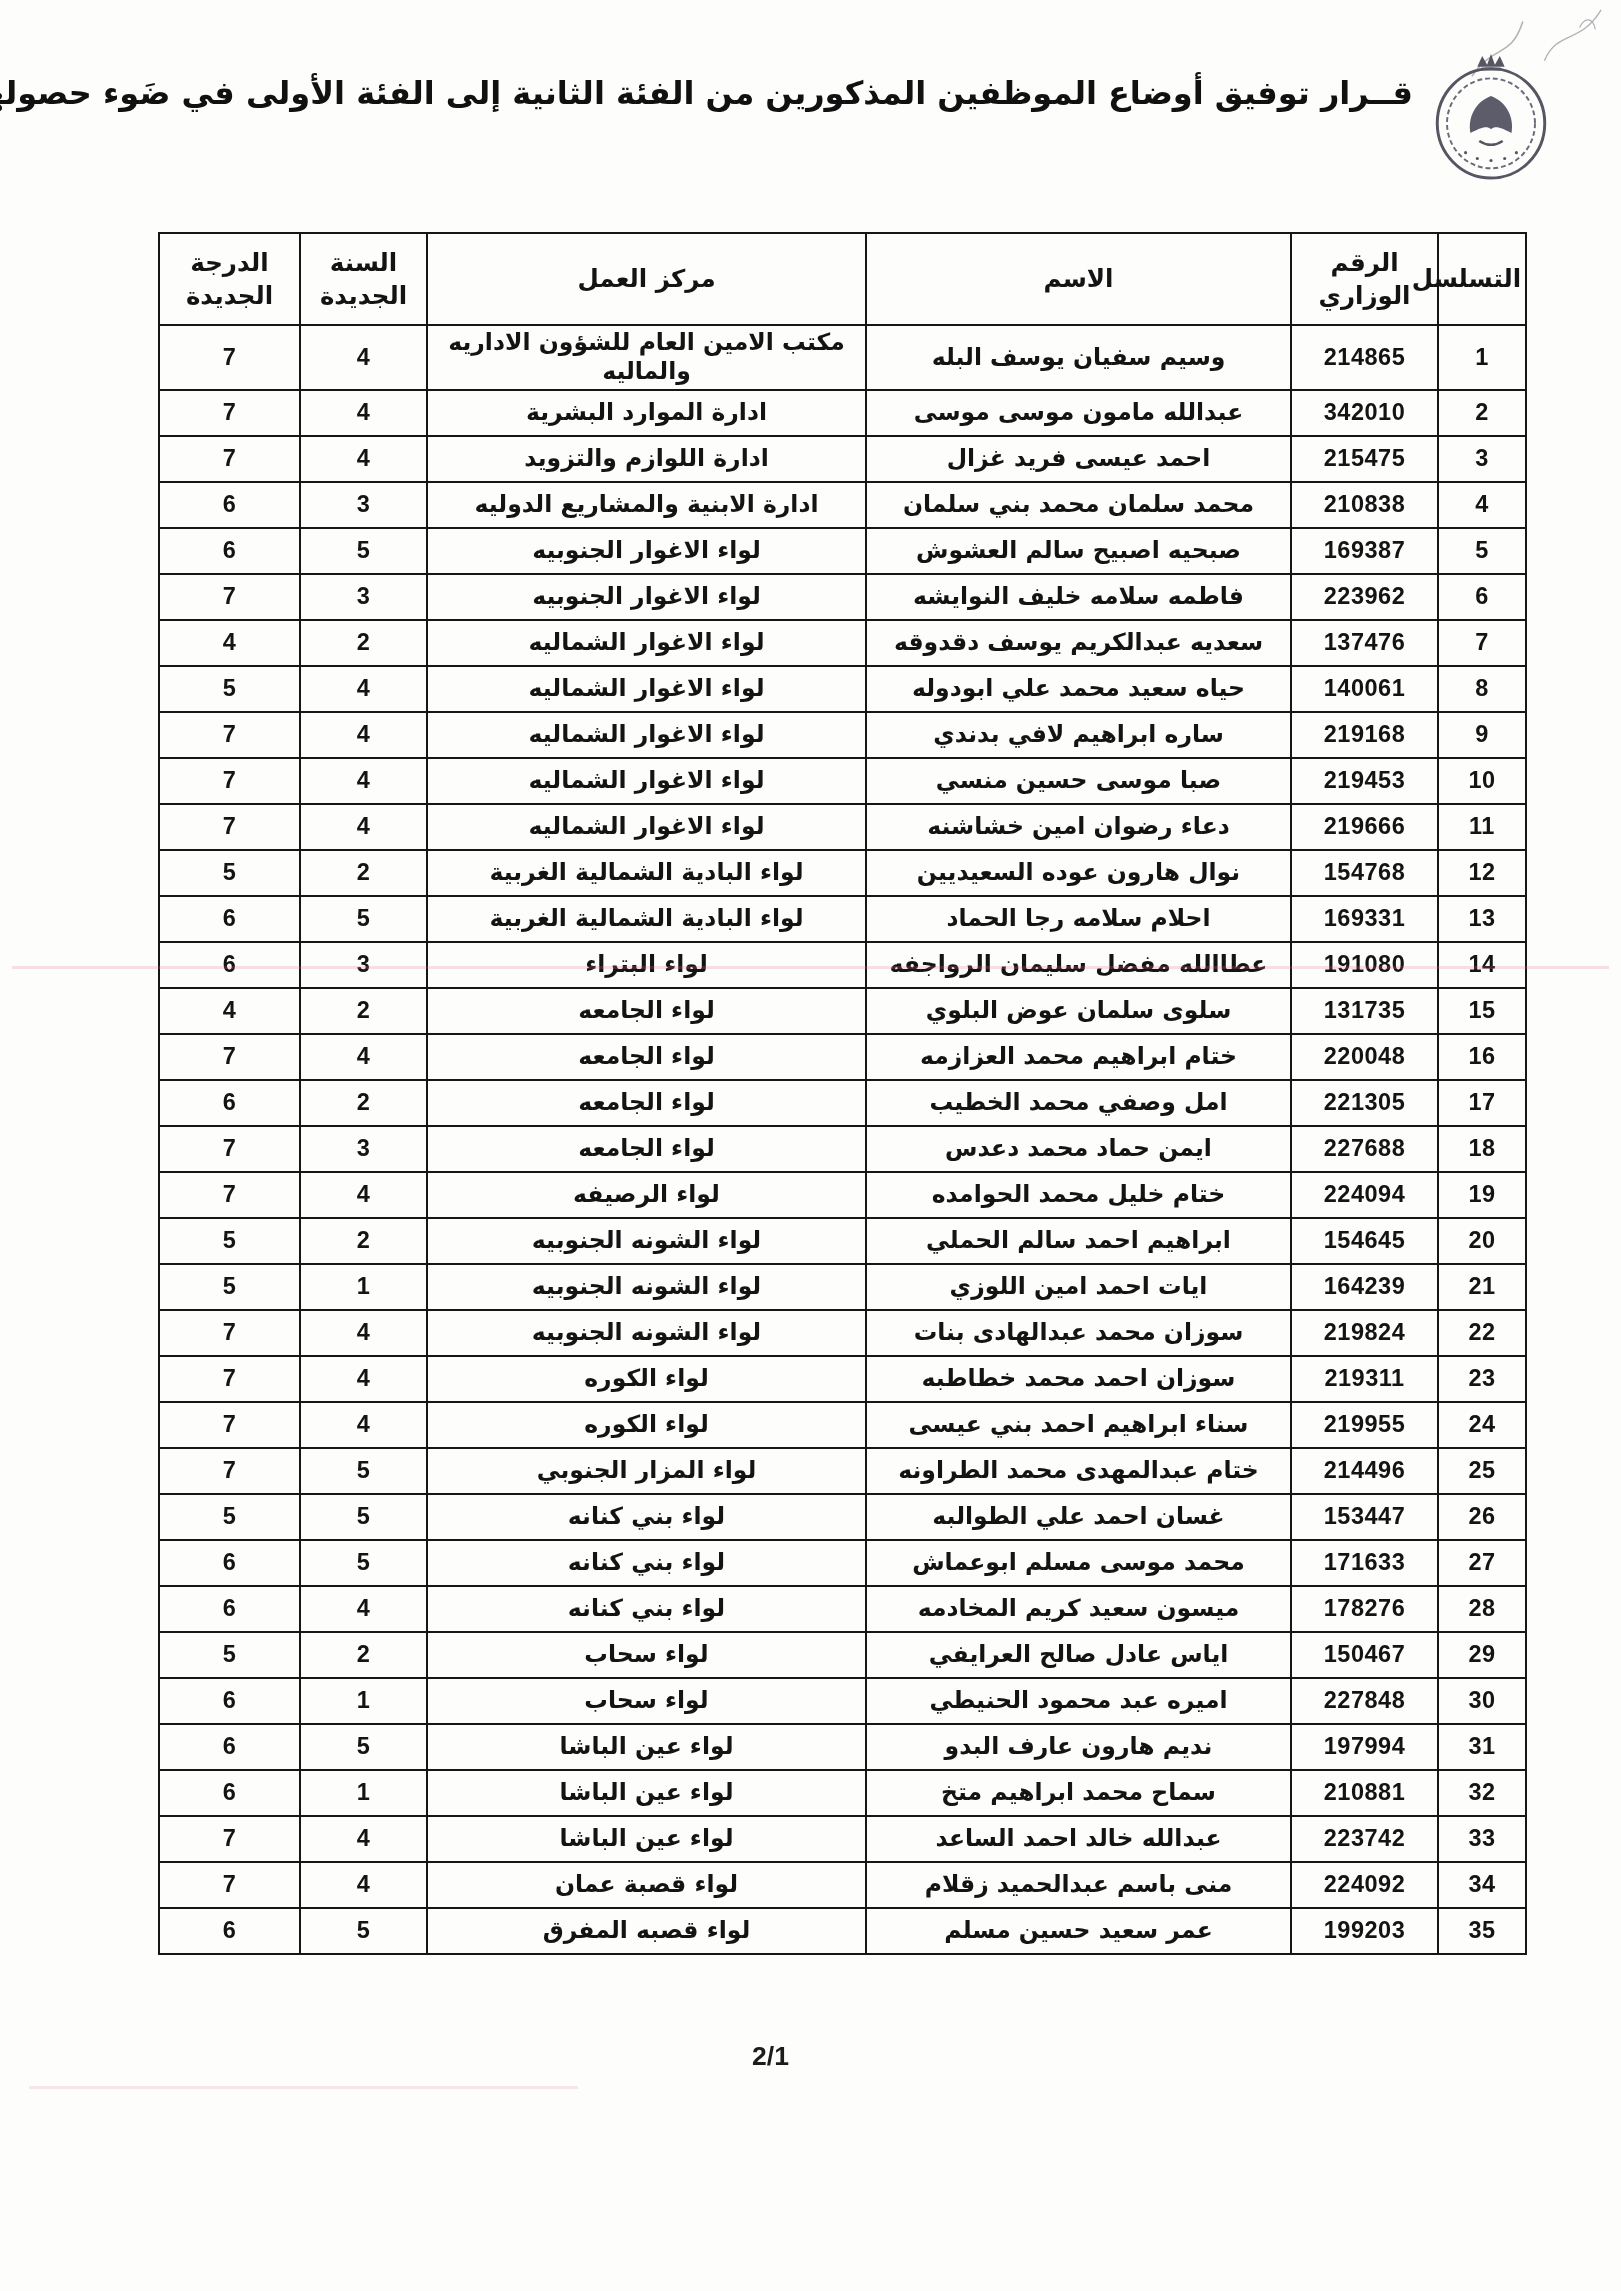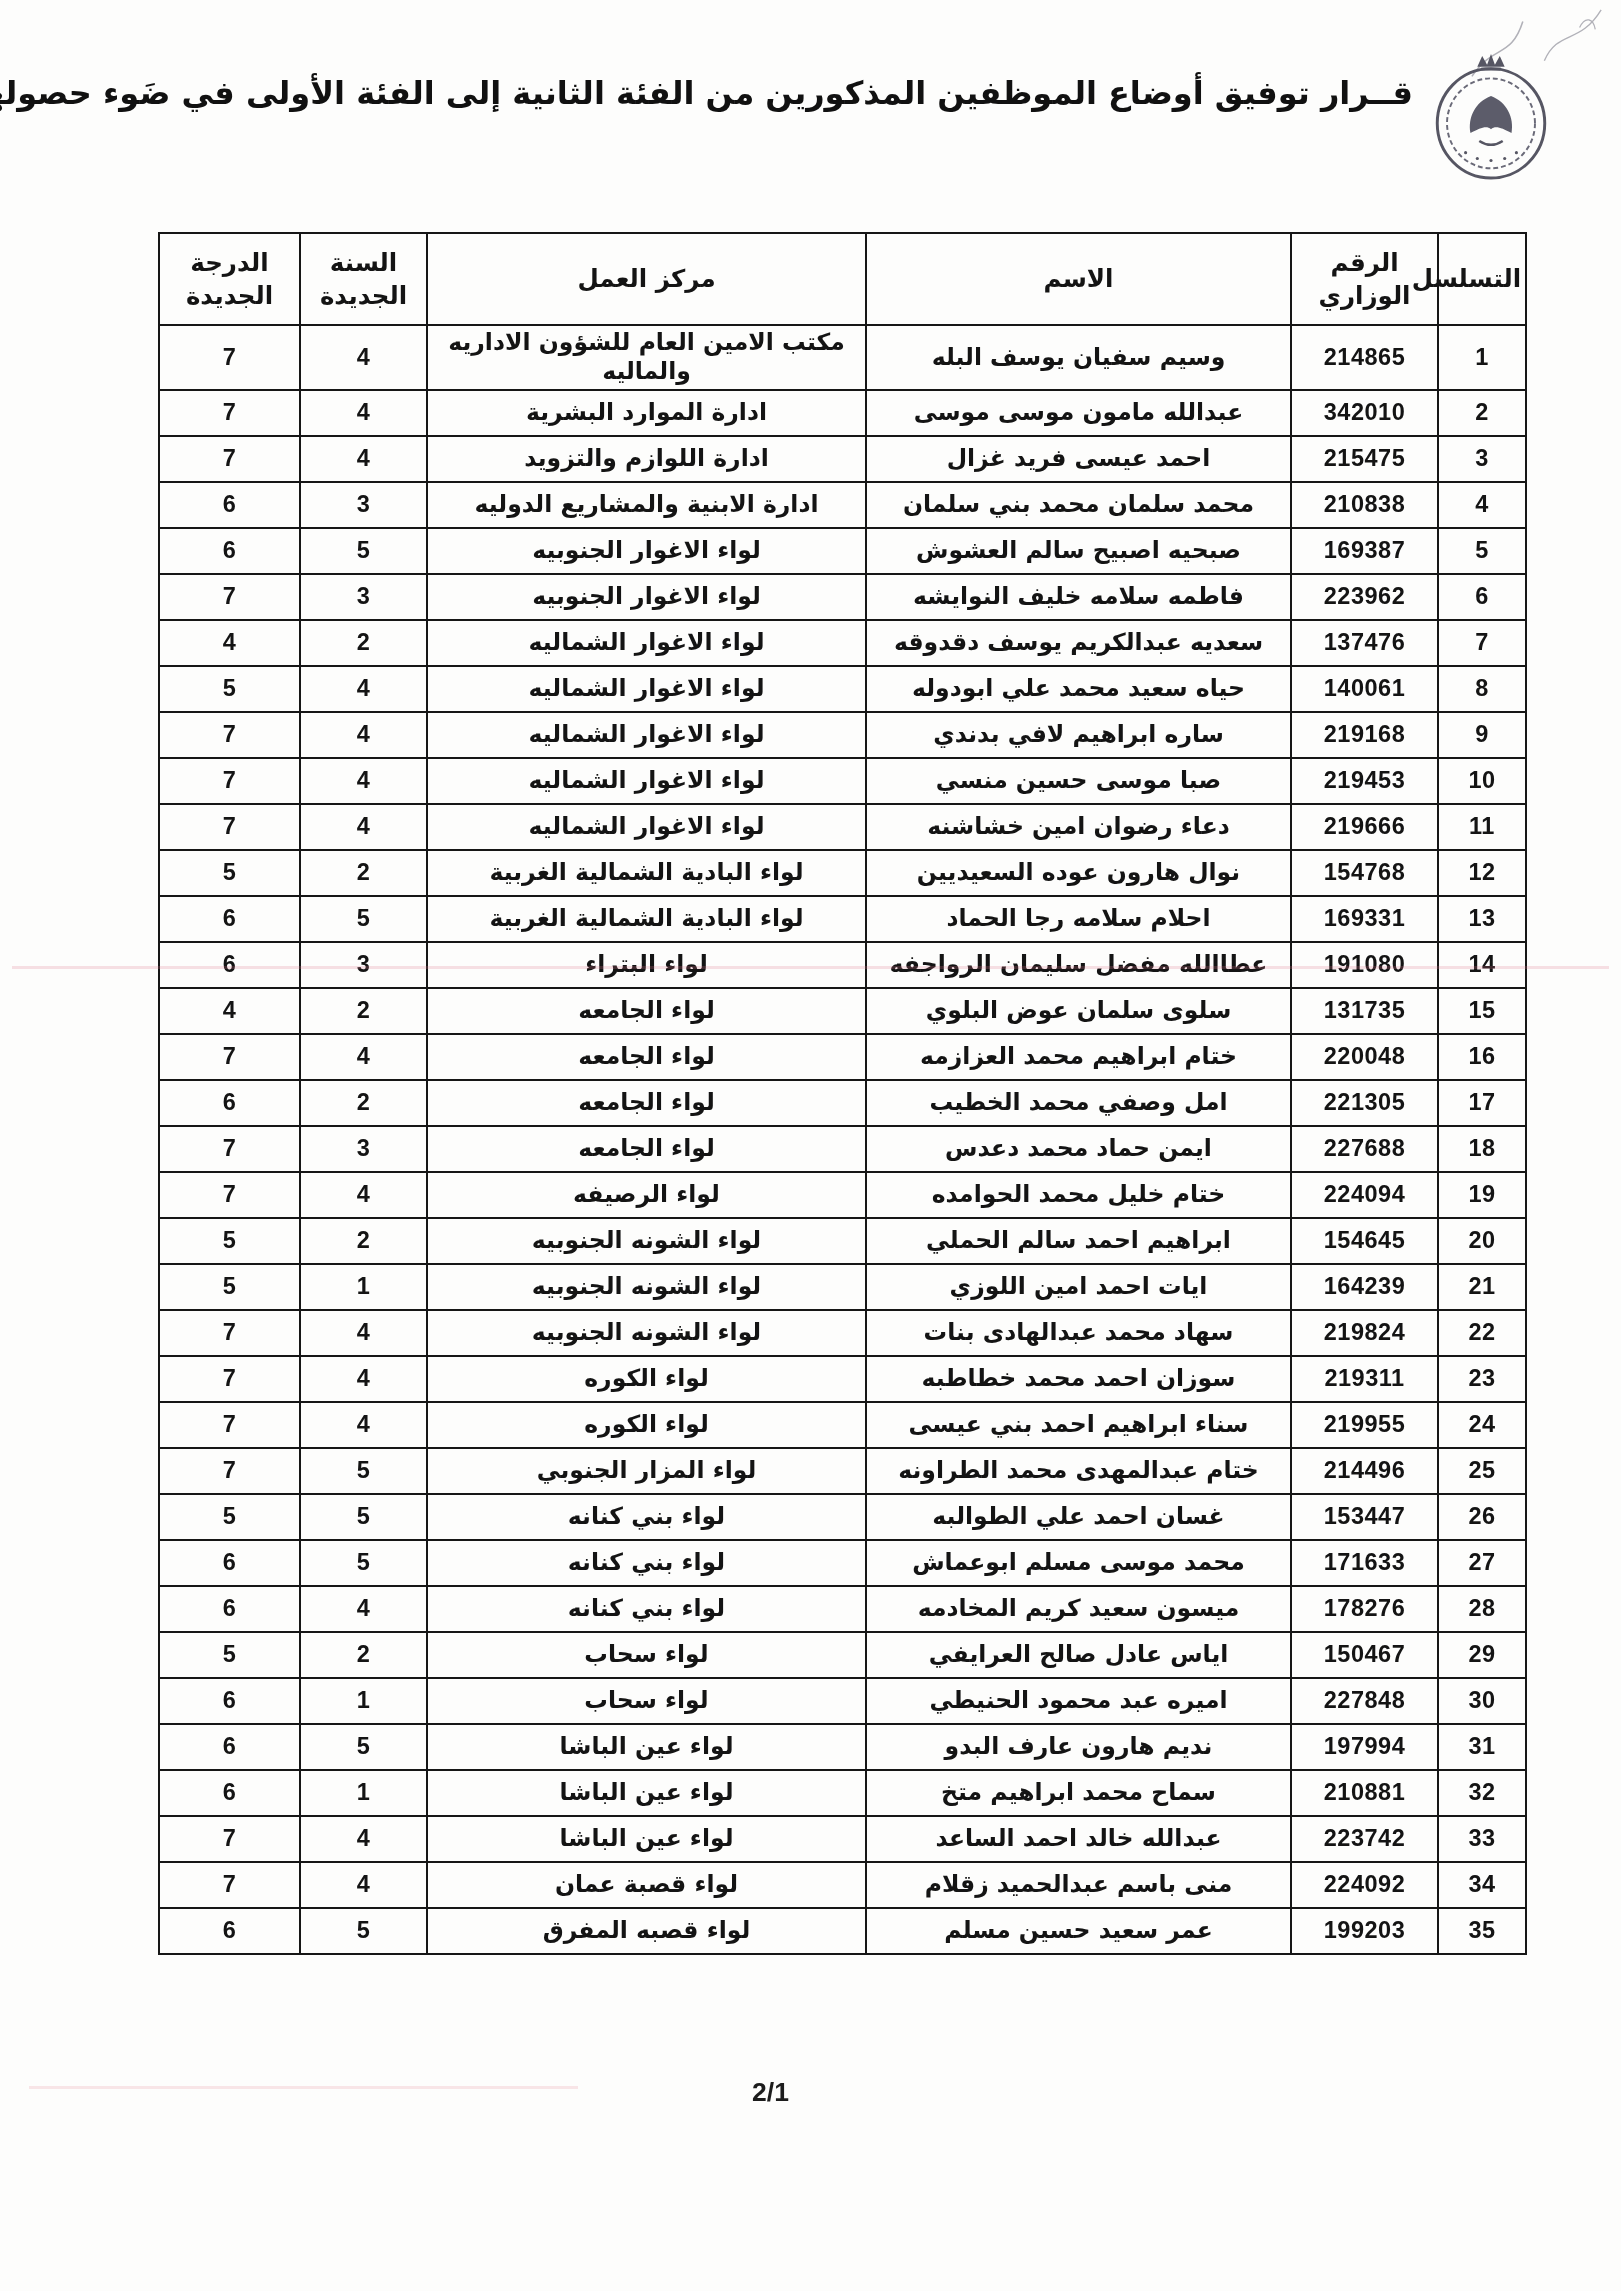--- a/index.html
+++ b/index.html
@@ -89,21 +89,20 @@
   .page-num {
     position: absolute;
     top: 2041px;
     left: 0;
     width: 1541px;
     text-align: center;
     font-weight: bold;
     font-size: 26.5px;
     font-family: "Liberation Sans", "DejaVu Sans", sans-serif;
     color: #1c1c1c;
-    margin-top: 36px;
   }
 
   
   .scan-line {
     position: absolute;
     height: 2.9px;
     pointer-events: none;
   }
   .scan-line-1 {
     top: 966px; left: 11.8px; right: 11.8px;
@@ -327,21 +326,21 @@
           <td class="col-serial">21</td>
           <td class="col-ministry_number">164239</td>
           <td class="col-name">ايات احمد امين اللوزي</td>
           <td class="col-work_center">لواء الشونه الجنوبيه</td>
           <td class="col-new_year">1</td>
           <td class="col-new_grade">5</td>
         </tr>
         <tr>
           <td class="col-serial">22</td>
           <td class="col-ministry_number">219824</td>
-          <td class="col-name">سهاد محمد عبدالهادى بنات</td>
+          <td class="col-name">سوزان محمد عبدالهادى بنات</td>
           <td class="col-work_center">لواء الشونه الجنوبيه</td>
           <td class="col-new_year">4</td>
           <td class="col-new_grade">7</td>
         </tr>
         <tr>
           <td class="col-serial">23</td>
           <td class="col-ministry_number">219311</td>
           <td class="col-name">سوزان احمد محمد خطاطبه</td>
           <td class="col-work_center">لواء الكوره</td>
           <td class="col-new_year">4</td>

